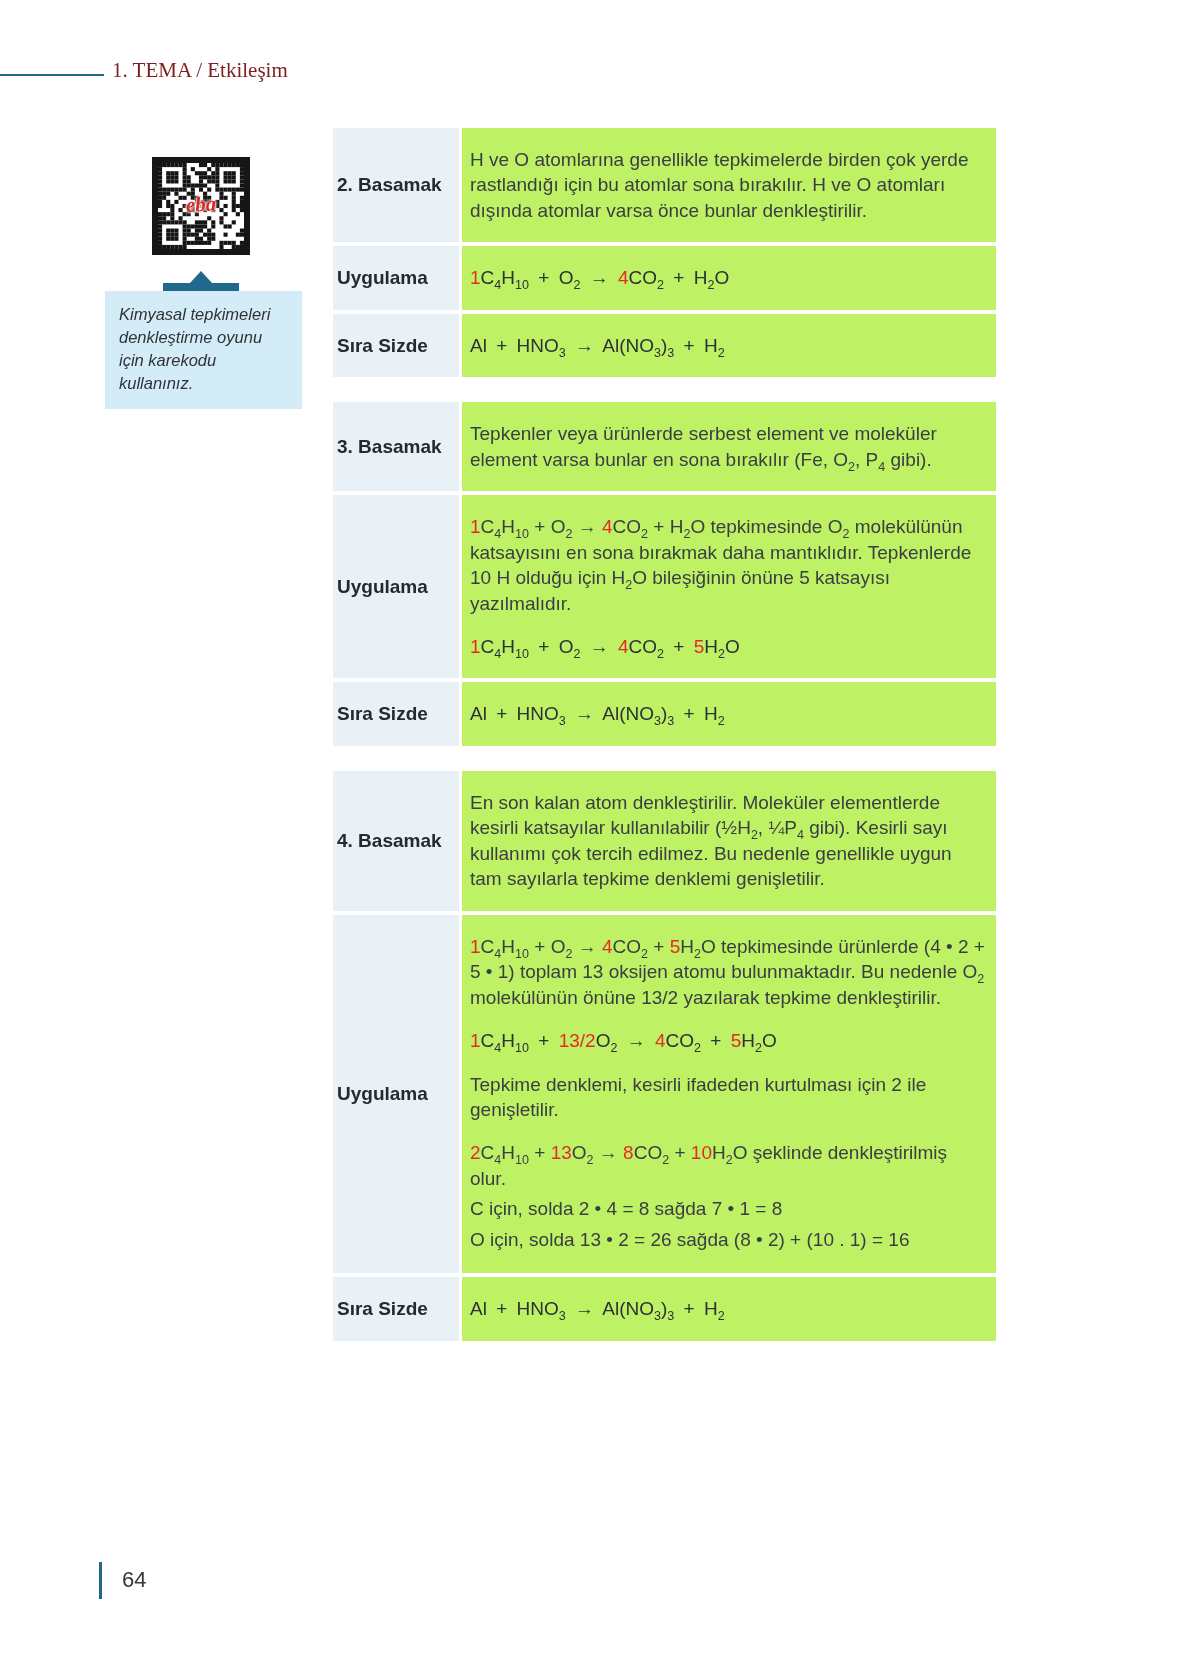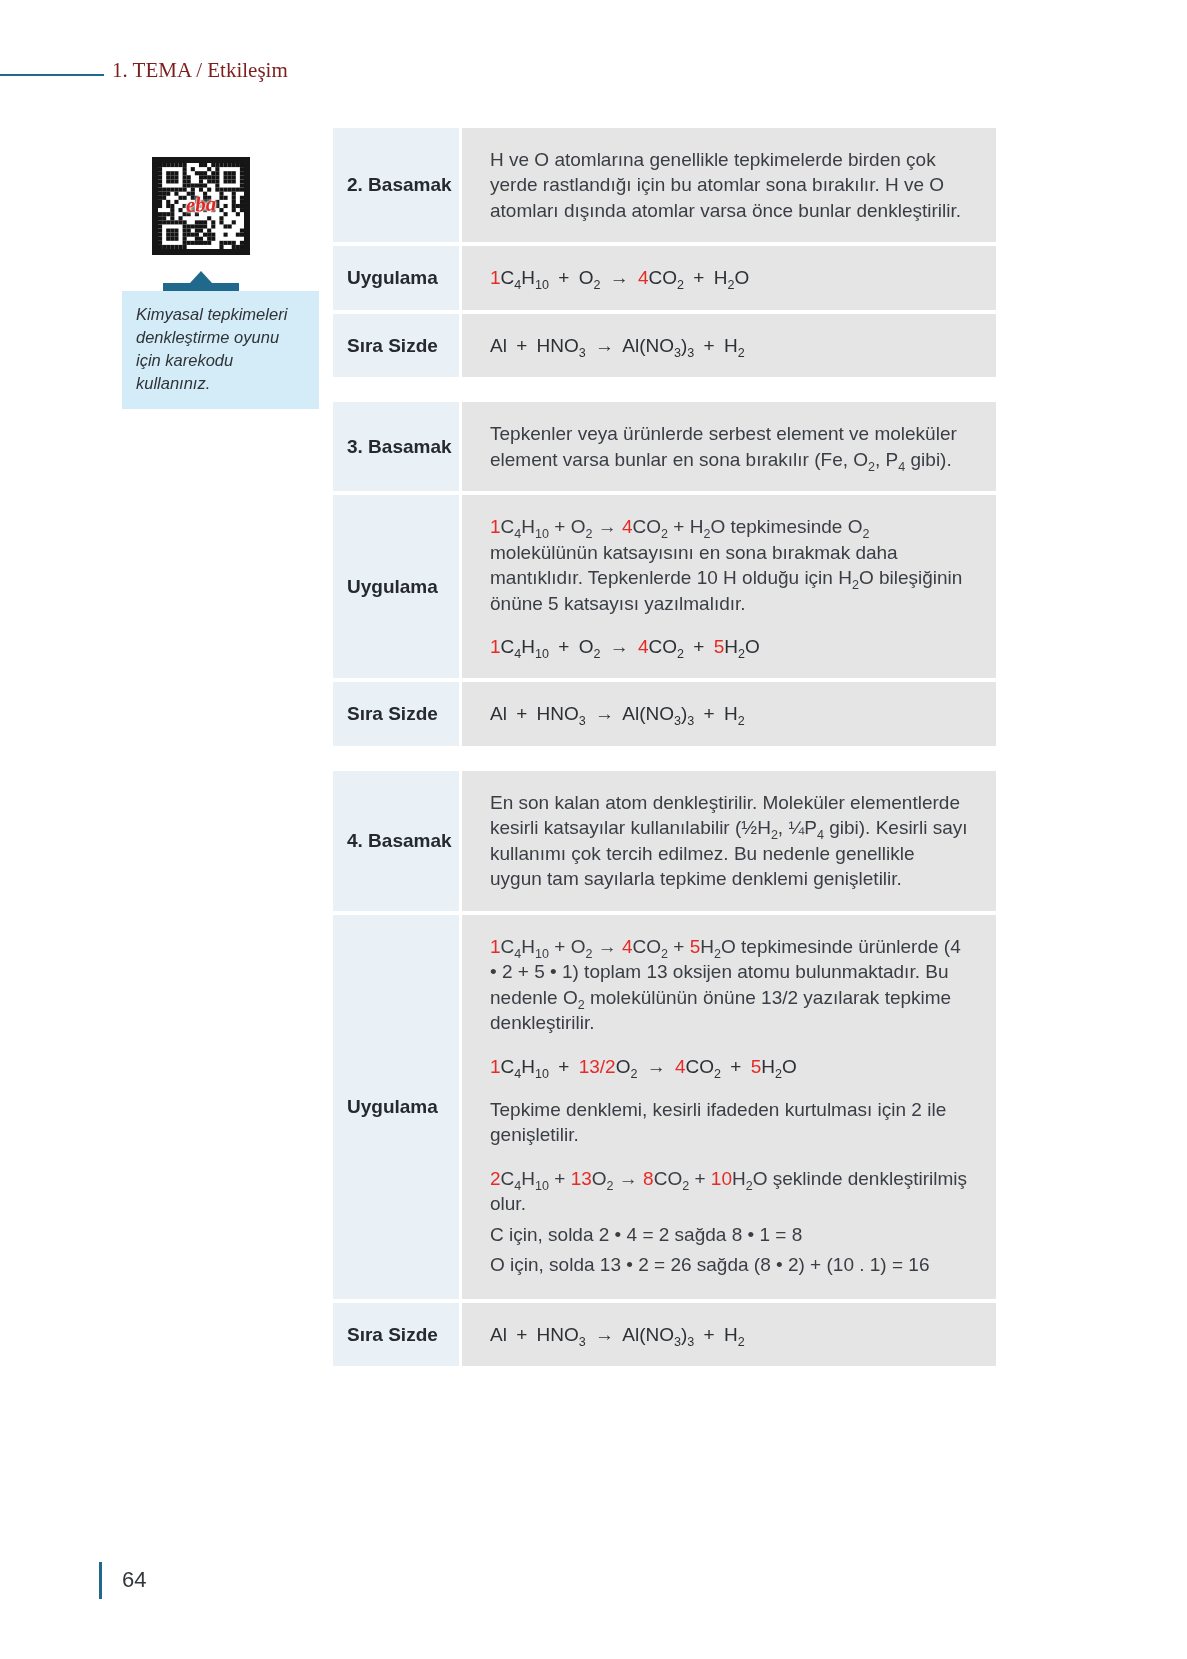--- a/index.html
+++ b/index.html
@@ -21,37 +21,37 @@
   .eba{
     position:absolute;left:50%;top:50%;transform:translate(-50%,-55%) rotate(-3deg);
     font-family:"Liberation Serif","DejaVu Serif",serif;font-style:italic;font-weight:bold;
     color:#e02722;font-size:21px;
     text-shadow:0 0 2px #fff,0 0 3px #fff,0 0 4px #fff;
   }
   .pointer-tri{position:absolute;left:190px;top:271px;width:0;height:0;
     border-left:11px solid transparent;border-right:11px solid transparent;border-bottom:12px solid #20688c;}
   .pointer-bar{position:absolute;left:163px;top:283px;width:76px;height:8px;background:#20688c;}
   .caption-box{
-    position:absolute;left:122px;top:291px;width:197px;box-sizing:border-box;
+    position:absolute;left:105px;top:291px;width:197px;box-sizing:border-box;
     background:#d4ecf7;padding:12px 14px 14px;
     font-style:italic;font-size:16.5px;line-height:1.4;color:#2f3338;
   }
 
   
   .tables{position:absolute;left:333px;top:128px;width:663px;}
   .table-block{margin-bottom:25px;}
   .t-row{display:flex;gap:3px;margin-bottom:4px;}
   .cell-label{
     flex:0 0 126px;background:#e9f1f6;display:flex;align-items:center;
-    box-sizing:border-box;padding-left:14px;
+    box-sizing:border-box;padding-left:4px;
     font-weight:bold;font-size:19px;color:#26292e;white-space:nowrap;
   }
   .cell-content{
-    flex:1;background:#e5e5e5;box-sizing:border-box;
-    padding:19px 28px;font-size:19px;line-height:1.34;color:#3a3e44;
+    flex:1;background:#bef264;box-sizing:border-box;
+    padding:19px 8px;font-size:19px;line-height:1.34;color:#3a3e44;
     min-height:24px;
   }
   .cell-content p{margin:0 0 18px;}
   .cell-content p:last-child{margin-bottom:0;}
   p.eq{word-spacing:4px;color:#2d3136;}
   p.para-tight{margin-bottom:4px;}
   p.line{margin-bottom:2px;line-height:1.5;}
   sub{font-size:0.66em;line-height:0;}
   .red{color:#e62b26;}
 
@@ -379,21 +379,21 @@
       </div>
       <div class="t-row">
         <div class="cell-label">
           <span>Uygulama</span>
         </div>
         <div class="cell-content">
           <p class="para"><span class="red">1</span><span>C</span><sub>4</sub><span>H</span><sub>10</sub><span> + O</span><sub>2</sub><span> → </span><span class="red">4</span><span>CO</span><sub>2</sub><span> + </span><span class="red">5</span><span>H</span><sub>2</sub><span>O tepkimesinde ürünlerde (4 • 2 + 5 • 1) toplam 13 oksijen atomu bulunmaktadır. Bu nedenle O</span><sub>2</sub><span> molekülünün önüne 13/2 yazılarak tepkime denkleştirilir.</span></p>
           <p class="eq"><span class="red">1</span><span>C</span><sub>4</sub><span>H</span><sub>10</sub><span> + </span><span class="red">13/2</span><span>O</span><sub>2</sub><span> → </span><span class="red">4</span><span>CO</span><sub>2</sub><span> + </span><span class="red">5</span><span>H</span><sub>2</sub><span>O</span></p>
           <p class="para"><span>Tepkime denklemi, kesirli ifadeden kurtulması için 2 ile genişletilir.</span></p>
           <p class="para-tight"><span class="red">2</span><span>C</span><sub>4</sub><span>H</span><sub>10</sub><span> + </span><span class="red">13</span><span>O</span><sub>2</sub><span> → </span><span class="red">8</span><span>CO</span><sub>2</sub><span> + </span><span class="red">10</span><span>H</span><sub>2</sub><span>O şeklinde denkleştirilmiş olur.</span></p>
-          <p class="line"><span>C için, solda 2 • 4 = 2 sağda 8 • 1 = 8</span></p>
+          <p class="line"><span>C için, solda 2 • 4 = 8 sağda 7 • 1 = 8</span></p>
           <p class="line"><span>O için, solda 13 • 2 = 26 sağda (8 • 2) + (10 . 1) = 16</span></p>
         </div>
       </div>
       <div class="t-row">
         <div class="cell-label">
           <span>Sıra Sizde</span>
         </div>
         <div class="cell-content">
           <p class="eq"><span>Al + HNO</span><sub>3</sub><span> → Al(NO</span><sub>3</sub><span>)</span><sub>3</sub><span> + H</span><sub>2</sub></p>
         </div>

